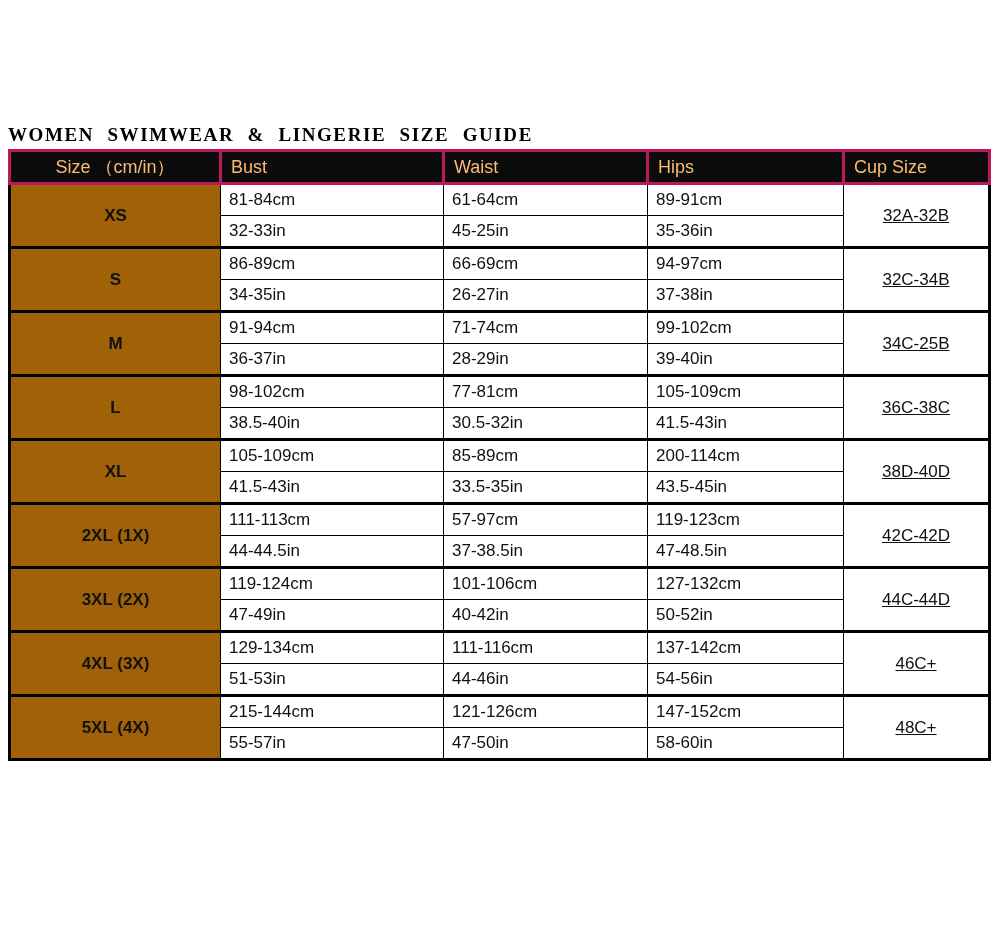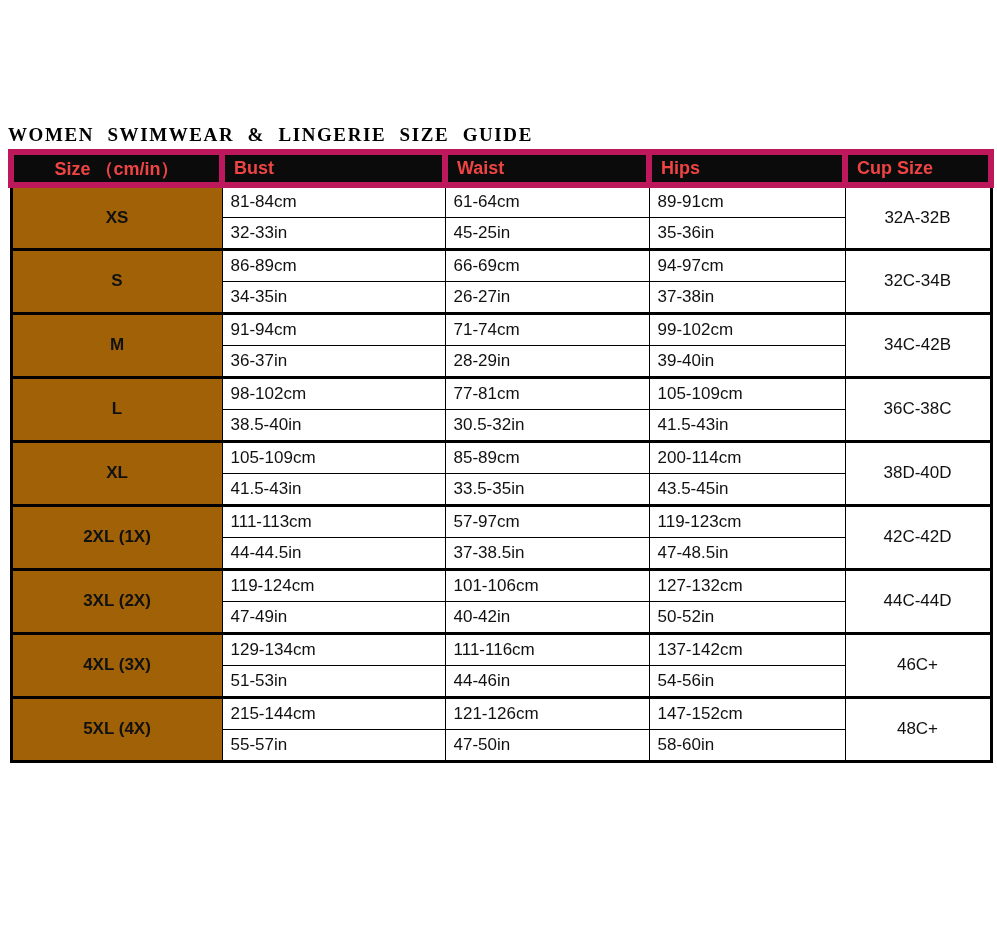--- a/index.html
+++ b/index.html
@@ -34,25 +34,25 @@
   }
   table.size-table th,
   table.size-table td {
     box-sizing: border-box;
     overflow: hidden;
     white-space: nowrap;
   }
   
   table.size-table thead th {
     background: #0b0b0b;
-    color: #ef4444;
-    border: 6px solid #be185d;
+    color: #fdba74;
+    border: 3px solid #be185d;
     height: 33px;
     font-size: 18px;
-    font-weight: bold;
+    font-weight: normal;
     text-align: left;
     padding: 0 0 0 9px;
   }
   table.size-table thead th.size-head {
     text-align: center;
     padding: 0;
   }
   
   table.size-table td {
     border: 1px solid #000000;
@@ -65,20 +65,21 @@
   }
   table.size-table td.size-cell {
     background: #a16207;
     text-align: center;
     font-weight: bold;
     padding: 0;
   }
   table.size-table td.cup-cell {
     text-align: center;
     padding: 0;
+    text-decoration: underline;
   }
   
   table.size-table tr.group-start td {
     border-top: 3px solid #000000;
   }
 </style>
 </head>
 <body>
 
 <div class="page">
@@ -127,21 +128,21 @@
         <td>34-35in</td>
         <td>26-27in</td>
         <td>37-38in</td>
       </tr>
 
       <tr class="group-start">
         <td class="size-cell" rowspan="2">M</td>
         <td>91-94cm</td>
         <td>71-74cm</td>
         <td>99-102cm</td>
-        <td class="cup-cell" rowspan="2">34C-42B</td>
+        <td class="cup-cell" rowspan="2">34C-25B</td>
       </tr>
       <tr>
         <td>36-37in</td>
         <td>28-29in</td>
         <td>39-40in</td>
       </tr>
 
       <tr class="group-start">
         <td class="size-cell" rowspan="2">L</td>
         <td>98-102cm</td>

